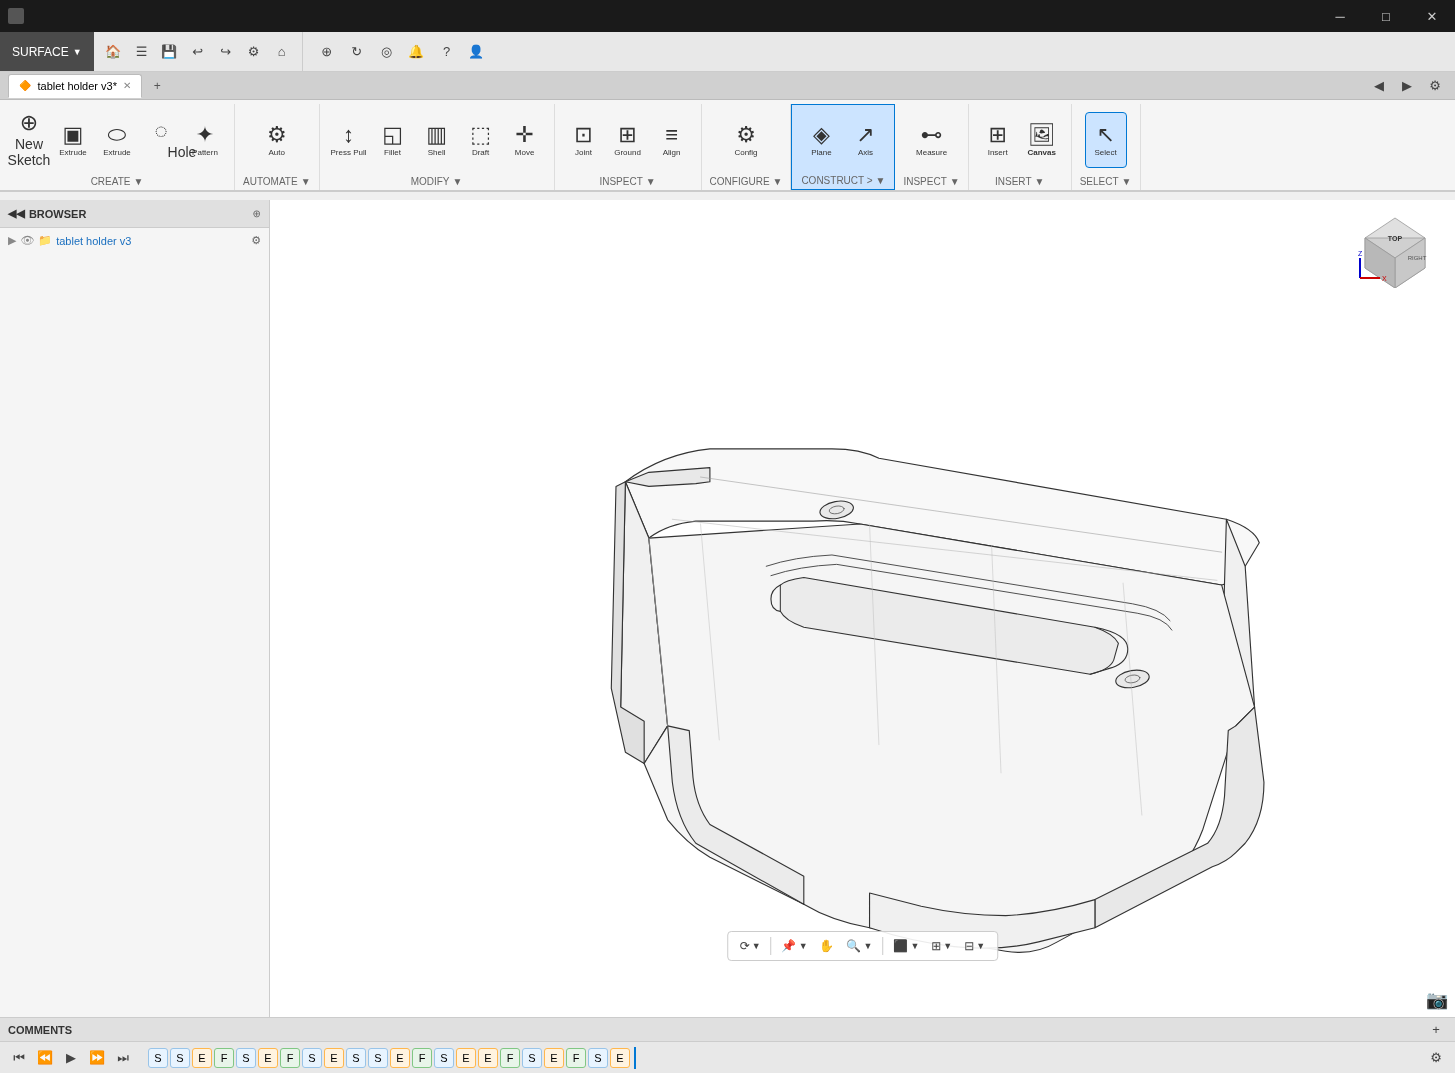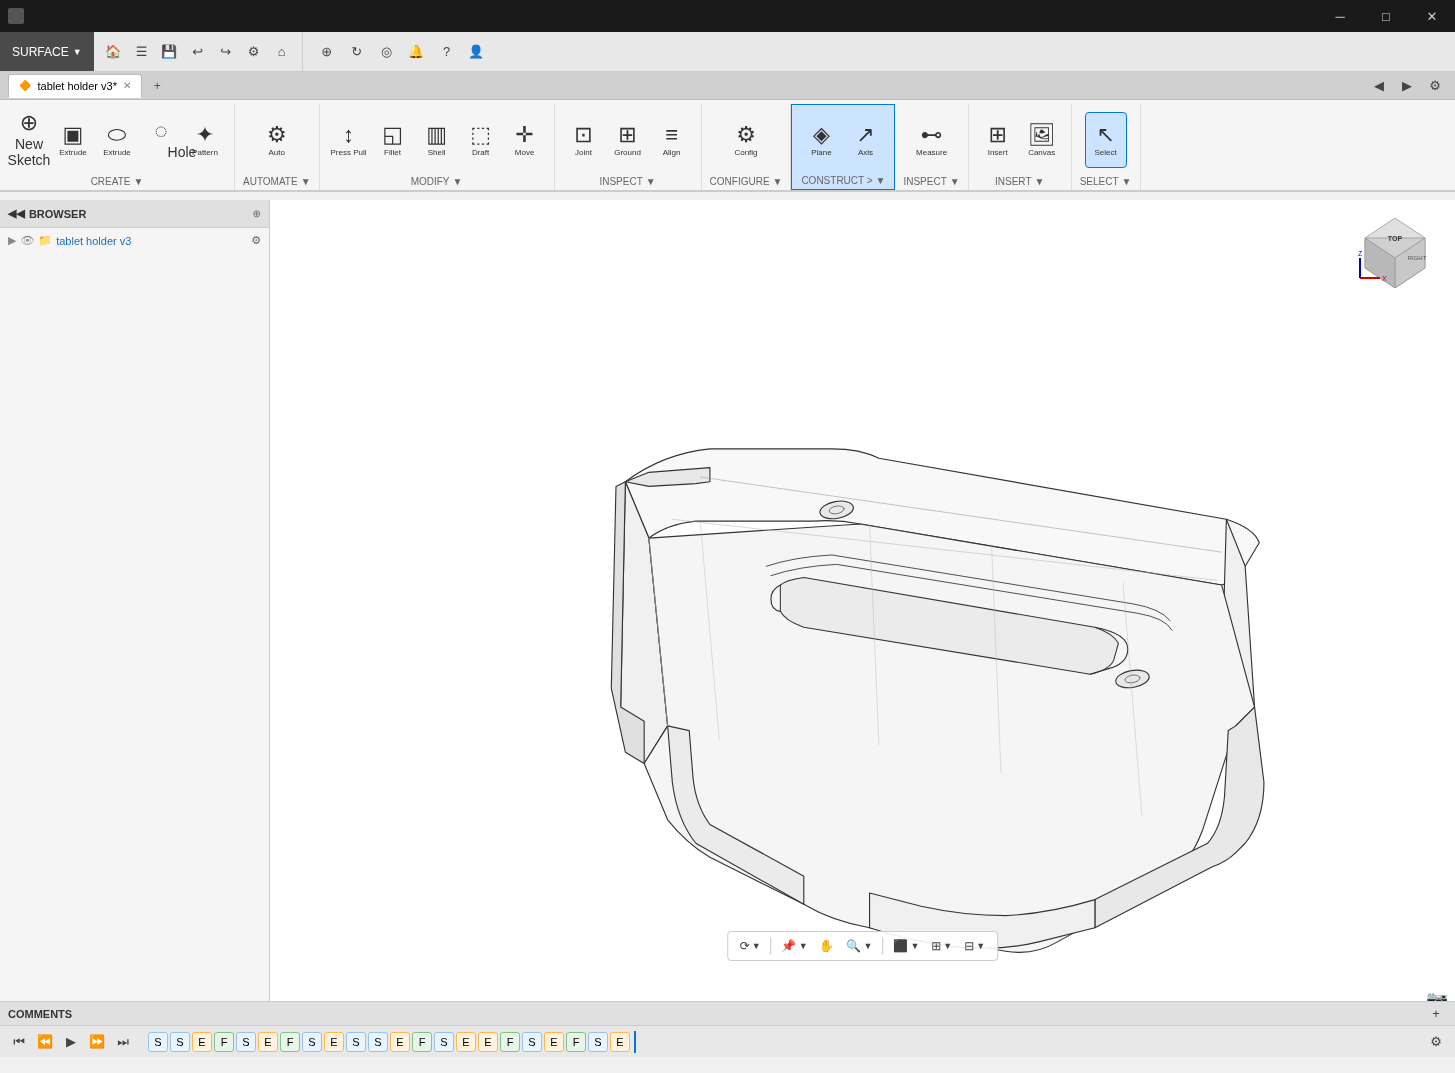--- a/index.html
+++ b/index.html
@@ -102,21 +102,21 @@
     
     #model-svg { width: 100%; height: 100%; }
 
     
     #view-cube {
       position: absolute; top: 8px; right: 20px; width: 80px; height: 80px;
     }
 
     
     #statusbar {
-      position: absolute; bottom: 16px; left: 0; right: 0; height: 56px;
+      position: absolute; bottom: 0; left: 0; right: 0; height: 56px;
       background: #e8e8e8; border-top: 1px solid #ccc; display: flex; flex-direction: column;
     }
     #comments-bar {
       display: flex; align-items: center; justify-content: space-between;
       padding: 2px 8px; background: #e0e0e0; border-bottom: 1px solid #ccc; height: 24px;
     }
     #comments-bar .label { font-size: 11px; font-weight: 600; color: #333; }
     #timeline-bar {
       display: flex; align-items: center; padding: 0 8px; gap: 6px; flex: 1;
       justify-content: space-between;
@@ -338,21 +338,21 @@
   </div>
 
   <div class="ribbon-group">
     <div class="ribbon-group-buttons">
       <div class="ribbon-btn">
         <span class="icon">⊞</span>
         <span style="font-size:8px;">Insert</span>
       </div>
       <div class="ribbon-btn">
         <span class="icon">🖼</span>
-        <span style="font-size:8px;">Canvas</span>
+        <span style="font-size:8px;font-weight:bold;">Canvas</span>
       </div>
     </div>
     <div class="ribbon-group-label">
       <span>INSERT</span>
       <span style="cursor:pointer;">▼</span>
     </div>
   </div>
 
   <div class="ribbon-group">
     <div class="ribbon-group-buttons">

